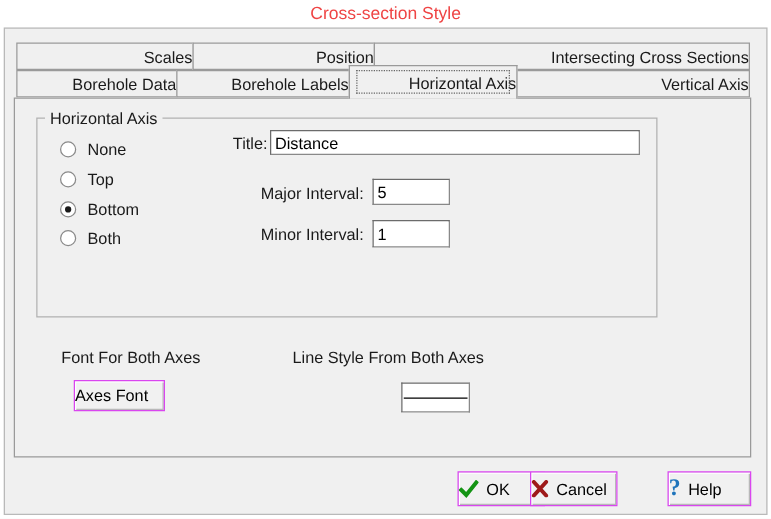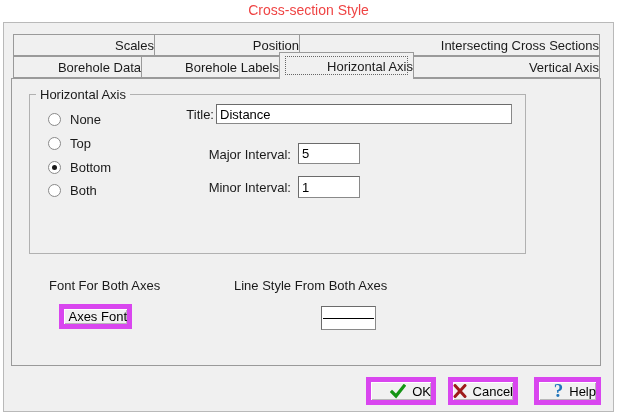--- a/index.html
+++ b/index.html
@@ -54,23 +54,23 @@
   .cb-box { width:13px; height:13px; background:#fff; border:1px solid #707070; }
   .fld-label { position:absolute; text-align:right; z-index:5; }
   .fld {
     position:absolute; background:#fff; border:1px solid #898989;
     border-top-color:#6b6b6b; border-left-color:#6b6b6b;
     font-family:"Liberation Sans",sans-serif; font-size:13px;
     padding:0 3px; z-index:5; color:#000;
   }
   .sec-label { position:absolute; z-index:5; }
   .btn {
-    position:absolute; background:#f1f1f1; border:5px solid #d946ef;
+    position:absolute; background:#f1f1f1; border:1px solid #d946ef;
     box-shadow: inset 1px 1px 0 #ffffff, inset -1px -1px 0 #b8b8b8;
-    display:flex; align-items:center; justify-content:flex-end; gap:6px;
+    display:flex; align-items:center; justify-content:flex-start; gap:6px;
     font-family:"Liberation Sans",sans-serif; font-size:13px; color:#000;
     cursor:default; z-index:5;
   }
   .line-preview {
     position:absolute; background:#fff; border:1px solid #898989;
     border-top-color:#6b6b6b; border-left-color:#6b6b6b; z-index:5;
   }
   .line-preview .line {
     position:absolute; left:1px; right:1px; top:50%; border-top:1px solid #000;
   }
@@ -158,21 +158,21 @@
 
   <button class="btn" style="left:362px; top:354px; width:70px; height:28px;">
     <span class="icon">
       <svg width="16" height="15" viewBox="0 0 16 15">
         <path d="M2 8 L6 12 L14 2" fill="none" stroke-width="3.2" stroke-linecap="square" stroke="#149414"></path>
       </svg>
     </span>
     <span>OK</span>
   </button>
 
-  <button class="btn" style="left:444px; top:354px; width:70px; height:28px;">
+  <button class="btn" style="left:420px; top:354px; width:70px; height:28px;">
     <span class="icon">
       <svg width="14" height="14" viewBox="0 0 14 14">
         <path d="M2 1.5 L12 12.5 M12 1.5 L2 12.5" fill="none" stroke-width="3" stroke-linecap="round" stroke="#9e1a1a"></path>
       </svg>
     </span>
     <span>Cancel</span>
   </button>
 
   <button class="btn" style="left:530px; top:354px; width:67px; height:28px;">
     <span class="help-q icon" style="color:#1f74bb;">?</span>

